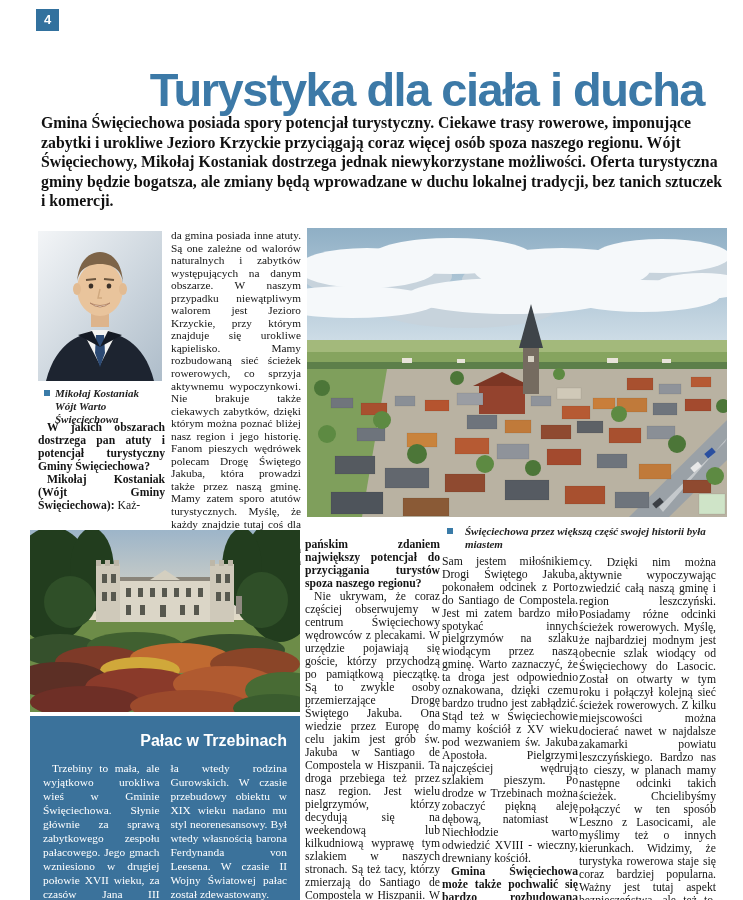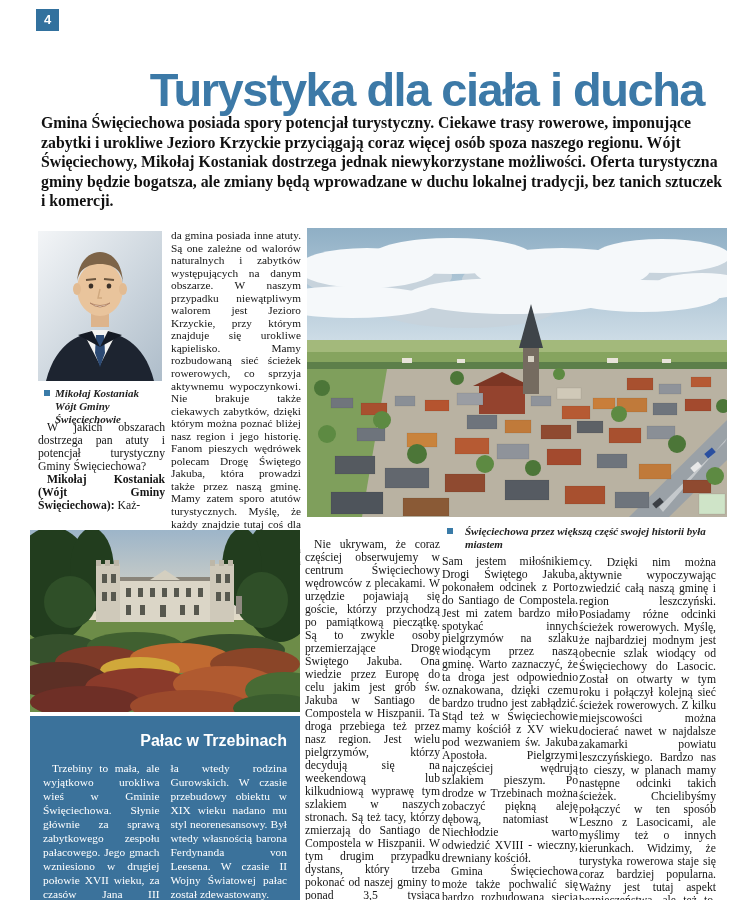--- a/index.html
+++ b/index.html
@@ -13,21 +13,21 @@
   .headline{left:14px;top:33px;width:690px;text-align:right;white-space:nowrap;
             font:bold 47px/52px "Liberation Sans",sans-serif;color:#3c79a7;letter-spacing:-1.5px;}
   .lead{left:28px;top:113px;width:688px;
         font:bold 15.8px/19.5px "Liberation Serif",serif;color:#111;margin-left:13px;}
 
   
   .bt{font-size:11.7px;line-height:13px;text-align:justify;hyphens:auto;-webkit-hyphens:auto;}
   .bt p{margin:0;}
   .tight{font-size:11.3px;line-height:12.55px;}
   .indent{text-indent:9px;}
-  .q{font-weight:normal;}
+  .q{font-weight:bold;}
 
   
   .photo-frame{display:block;}
   .fig-caption{display:flex;gap:5px;font:bold italic 11px/13px "Liberation Serif",serif;color:#222;}
   .sq{flex:0 0 auto;width:6px;height:6px;background:#3a7ba8;margin-top:3px;}
 
   
   .palace-box{background:#3b729b;color:#fff;padding:9px 13px 12px 13px;width:244px;}
   .palace-title{font:bold 16px/20px "Liberation Sans",sans-serif;text-align:right;margin:6px 0 10px 0;}
   .palace-cols{display:flex;gap:11px;}
@@ -67,21 +67,21 @@
       <path d="M66,48 L76,49" stroke="#6b553e" stroke-width="2" fill="none"></path>
       <ellipse cx="53" cy="55" rx="2.3" ry="2.6" fill="#3a3028"></ellipse>
       <ellipse cx="71" cy="55" rx="2.3" ry="2.6" fill="#3a3028"></ellipse>
       <path d="M62,58 L60,67 L64,67" stroke="#d0a87e" stroke-width="1.4" fill="none"></path>
       <path d="M52,72 Q62,80 72,72 Q62,77 52,72 Z" fill="#ffffff" stroke="#b5886a" stroke-width="1"></path>
     </svg>
   </figure>
 
   <figcaption class="abs fig-caption" style="left:44px;top:387px;width:118px;">
     <span class="sq"></span>
-    <span>Mikołaj Kostaniak Wójt Gminy Święciechowie</span>
+    <span>Mikołaj Kostaniak Wójt Warto Święciechowa</span>
   </figcaption>
 
   <div class="abs bt" style="left:38px;top:421px;width:127px;">
     <p class="q indent">W jakich obszarach dostrzega pan atuty i potencjał turystyczny Gminy Święciechowa?</p>
     <p class="indent"><strong>Mikołaj Kostaniak (Wójt Gminy Święciechowa):</strong><span> Każ-</span></p>
   </div>
 
   <div class="abs bt tight" style="left:171px;top:229px;width:130px;">
     <p>da gmina posiada inne atuty. Są one zależne od walorów naturalnych i zabytków występujących na danym obszarze. W naszym przypadku niewątpliwym walorem jest Jezioro Krzyckie, przy którym znajduje się urokliwe kąpielisko. Mamy rozbudowaną sieć ścieżek rowerowych, co sprzyja aktywnemu wypoczynkowi. Nie brakuje także ciekawych zabytków, dzięki którym można poznać bliżej nasz region i jego historię. Fanom pieszych wędrówek polecam Drogę Świętego Jakuba, która prowadzi także przez naszą gminę. Mamy zatem sporo atutów turystycznych. Myślę, że każdy znajdzie tutaj coś dla siebie.</p>
     <p class="q indent">Które z omawianych walorów turystycznych mają</p>
@@ -197,20 +197,21 @@
       </g>
     </svg>
   </figure>
 
   <figcaption class="abs fig-caption" style="left:447px;top:525px;width:278px;gap:12px;">
     <span class="sq"></span>
     <span>Święciechowa przez większą część swojej historii była miastem</span>
   </figcaption>
 
   <div class="abs bt" style="left:305px;top:538px;width:135px;">
+    <p class="q">pańskim zdaniem największy potencjał do przyciągania turystów spoza naszego regionu?</p>
     <p class="indent">Nie ukrywam, że coraz częściej obserwujemy w centrum Święciechowy wędrowców z plecakami. W urzędzie pojawiają się goście, którzy przychodzą po pamiątkową pieczątkę. Są to zwykle osoby przemierzające Drogę Świętego Jakuba. Ona wiedzie przez Europę do celu jakim jest grób św. Jakuba w Santiago de Compostela w Hiszpanii. Ta droga przebiega też przez nasz region. Jest wielu pielgrzymów, którzy decydują się na weekendową lub kilkudniową wyprawę tym szlakiem w naszych stronach. Są też tacy, którzy zmierzają do Santiago de Compostela w Hiszpanii. W tym drugim przypadku dystans, który trzeba pokonać od naszej gminy to ponad 3,5 tysiąca kilometrów.</p>
   </div>
 
   <div class="abs bt" style="left:442px;top:556px;width:136px;line-height:12.9px;">
     <p>Sam jestem miłośnikiem Drogi Świętego Jakuba, pokonałem odcinek z Porto do Santiago de Compostela. Jest mi zatem bardzo miło spotykać innych pielgrzymów na szlaku wiodącym przez naszą gminę. Warto zaznaczyć, że ta droga jest odpowiednio oznakowana, dzięki czemu bardzo trudno jest zabłądzić. Stąd też w Święciechowie mamy kościół z XV wieku pod wezwaniem św. Jakuba Apostoła. Pielgrzymi najczęściej wędrują szlakiem pieszym. Po drodze w Trzebinach można zobaczyć piękną aleję dębową, natomiast w Niechłodzie warto odwiedzić XVIII - wieczny, drewniany kościół.</p>
     <p class="q indent">Gmina Święciechowa może także pochwalić się bardzo rozbudowaną siecią ścieżek rowerowych...</p>
 
   </div>
 
   <div class="abs bt" style="left:579px;top:556px;width:137px;">

